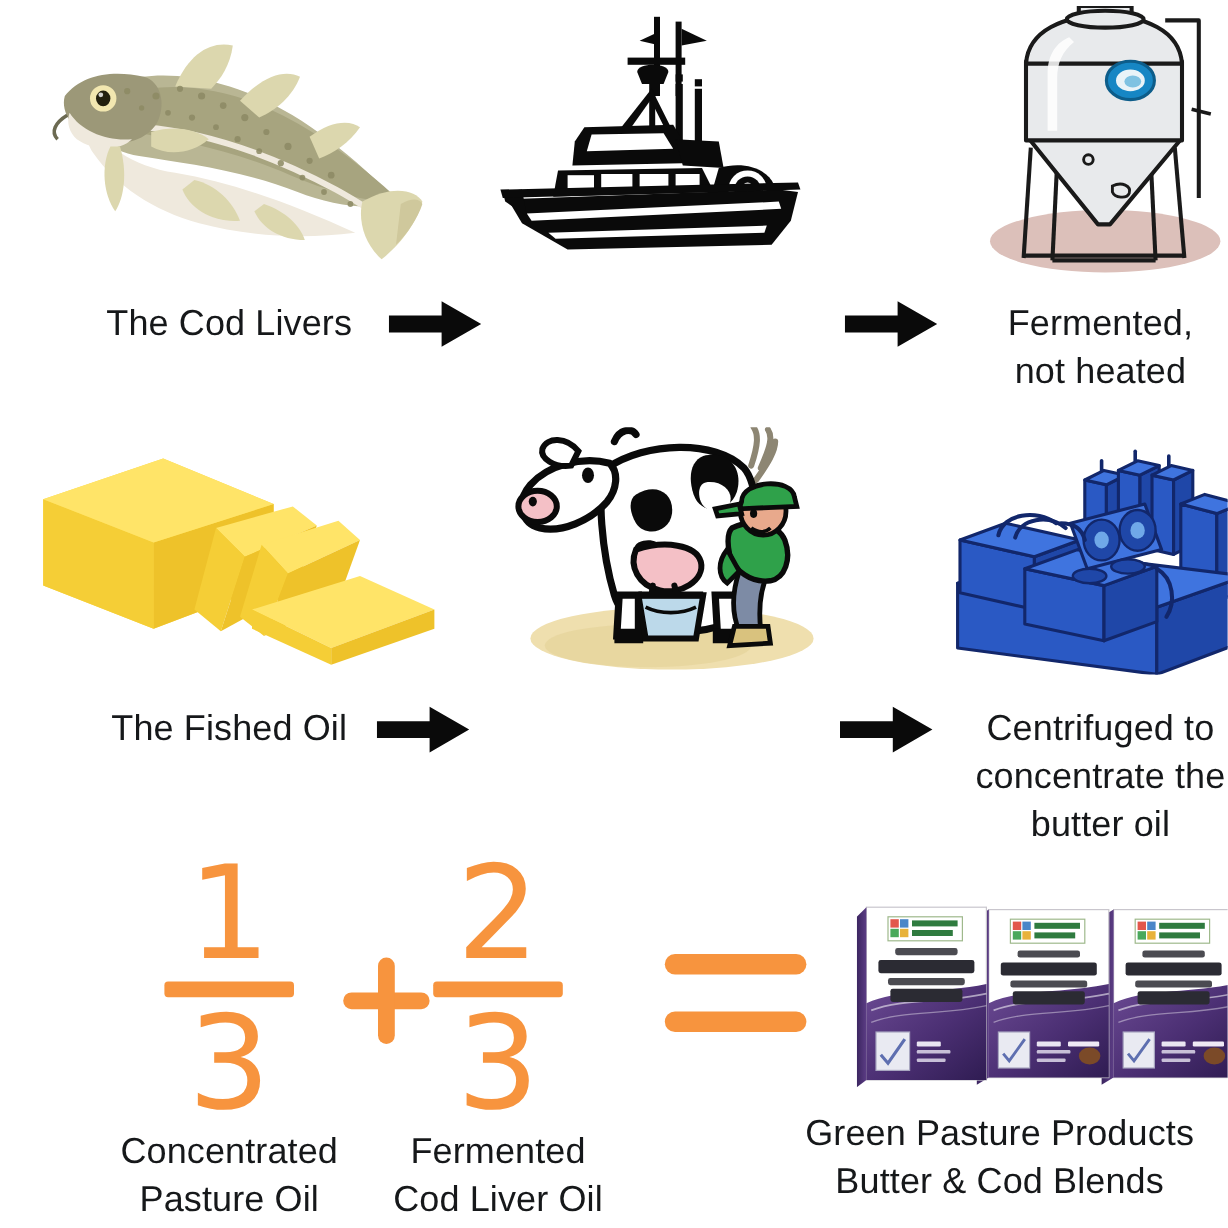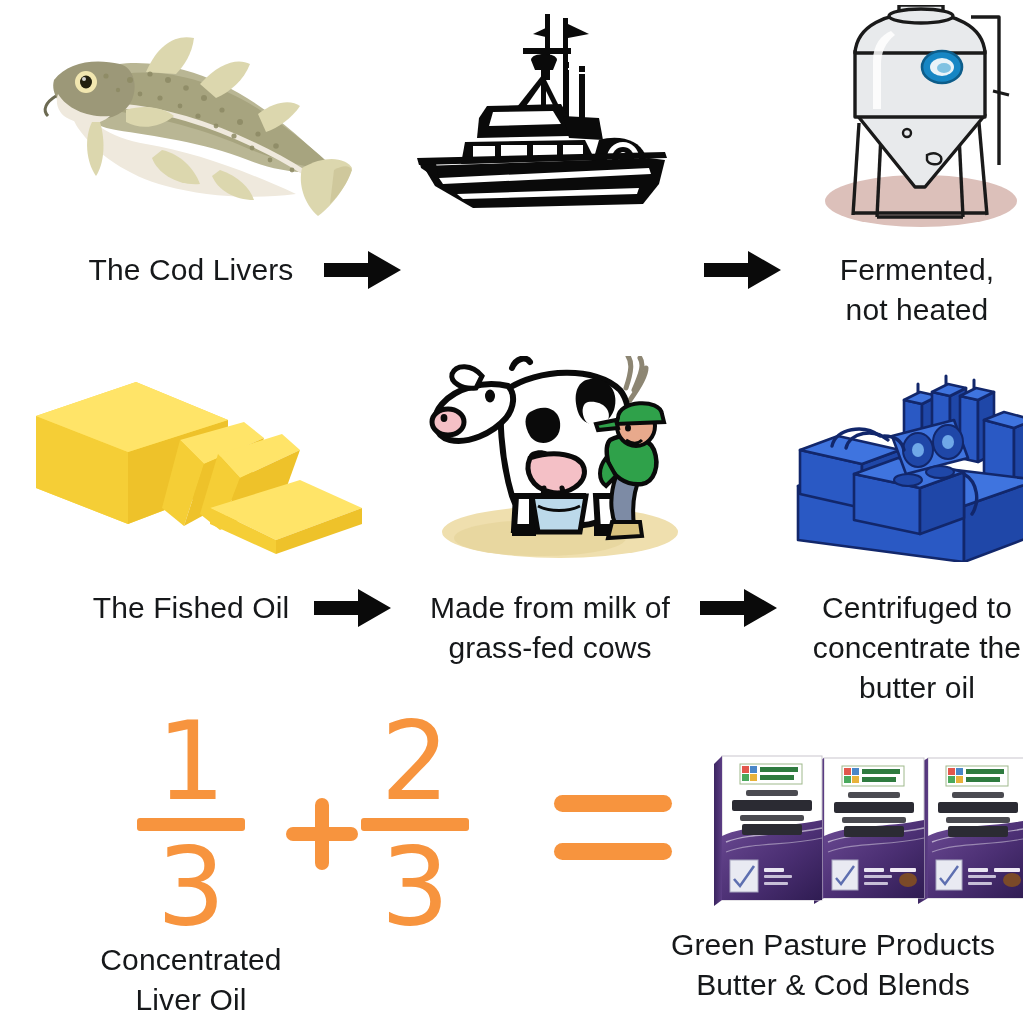--- a/index.html
+++ b/index.html
@@ -364,22 +364,20 @@
   </div>
 
   <div class="label" style="left:8px;top:588px;width:310px;">The Fished Oil</div>
 
   <div class="arrow" style="left:286px;top:588px;">
     <svg width="78" height="40" viewBox="0 0 78 40">
       <path d="M0 13 L44 13 L44 1 L77 20 L44 39 L44 27 L0 27 Z" fill="#0a0a0a"></path>
     </svg>
   </div>
 
-  <div class="label" style="left:374px;top:588px;width:296px;">Made from milk of
-grass-fed cows</div>
 
   <div class="arrow" style="left:672px;top:588px;">
     <svg width="78" height="40" viewBox="0 0 78 40">
       <path d="M0 13 L44 13 L44 1 L77 20 L44 39 L44 27 L0 27 Z" fill="#0a0a0a"></path>
     </svg>
   </div>
 
   <div class="label" style="left:758px;top:588px;width:262px;">Centrifuged to
 concentrate the
 butter oil</div>
@@ -516,19 +514,21 @@
             <rect x="42" y="112" width="20" height="4" rx="1"></rect>
             <rect x="42" y="119" width="28" height="3" rx="1" opacity=".8"></rect>
             <rect x="42" y="126" width="24" height="3" rx="1" opacity=".8"></rect>
           </g>
         </g>
       </g>
     </svg>
   </div>
 
   <div class="label" style="left:28px;top:940px;width:270px;">Concentrated
-Liver Oil</div>
-
+Pasture Oil</div>
+
+  <div class="label" style="left:262px;top:940px;width:250px;">Fermented
+Cod Liver Oil</div>
 
   <div class="label" style="left:626px;top:925px;width:358px;">Green Pasture Products
 Butter &amp; Cod Blends</div>
 
 </div>
 
 </body></html>

